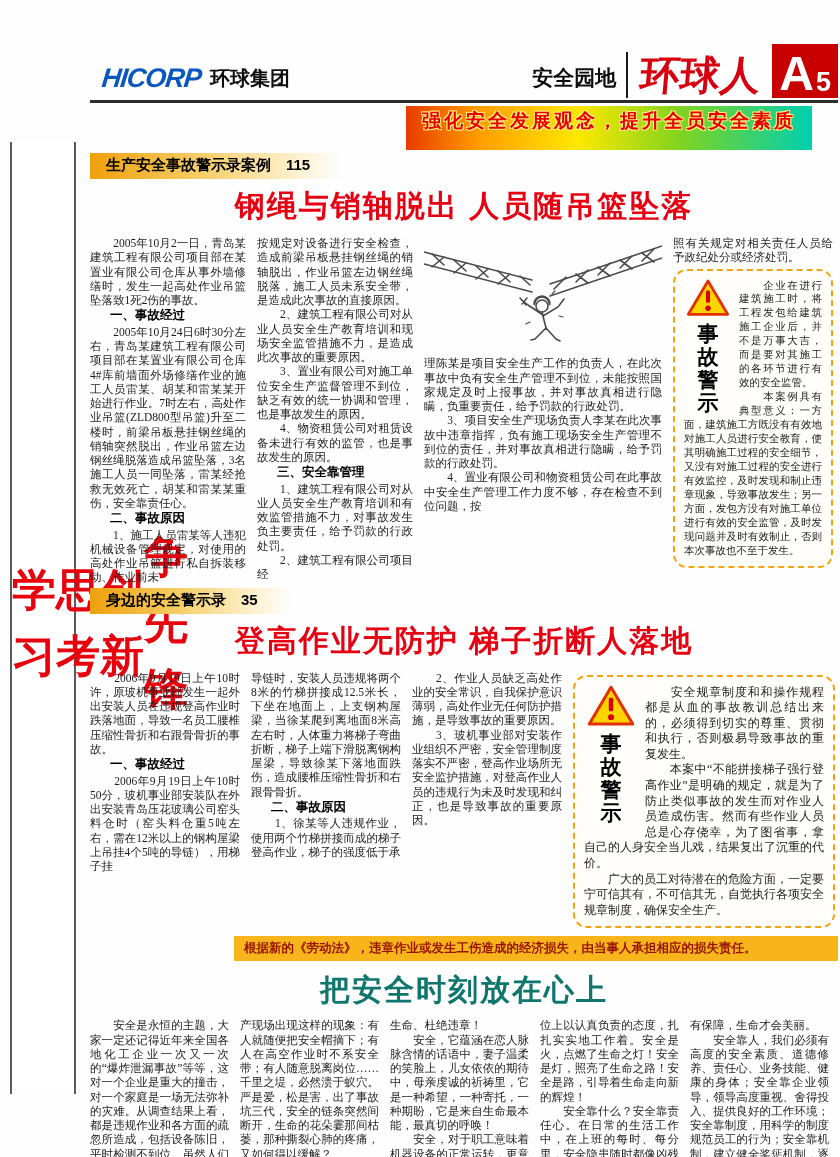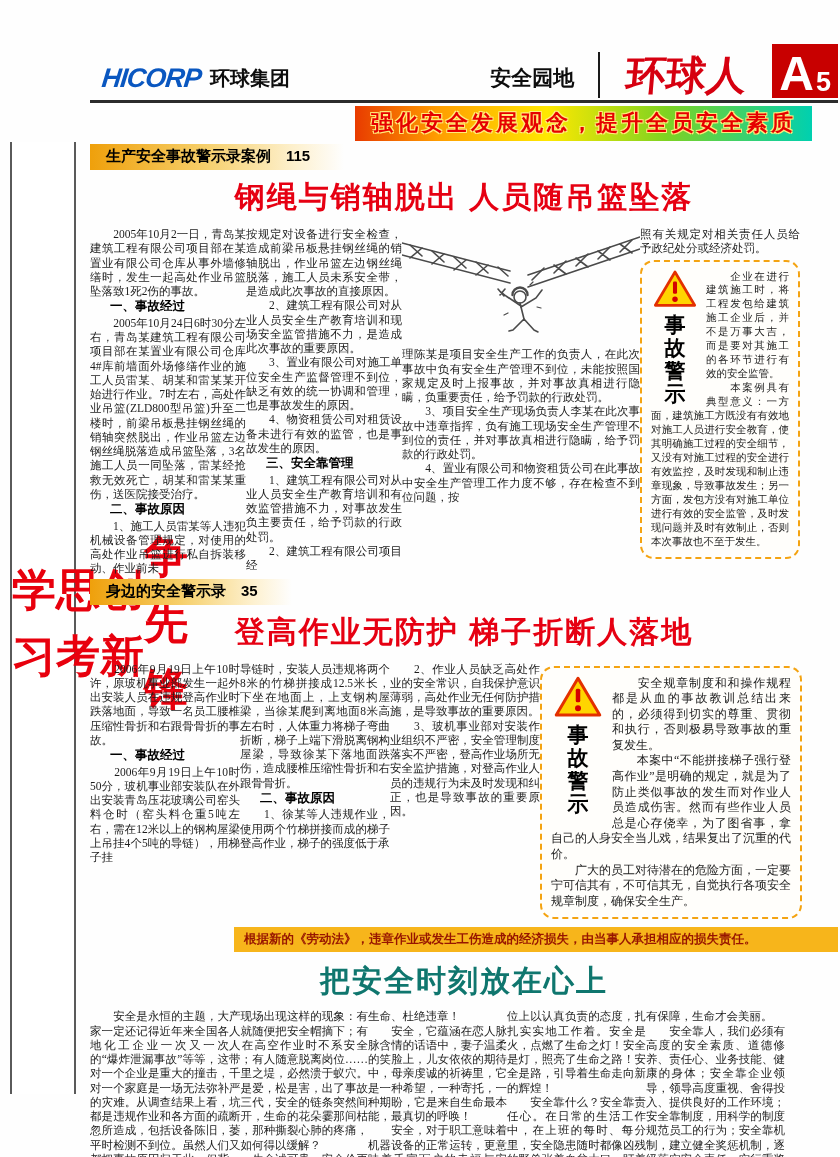--- a/index.html
+++ b/index.html
@@ -12,42 +12,42 @@
            padding:26px 0 14px;box-sizing:content-box;background:#fff;}
   .sidebar .word{width:46px;font-size:44px;line-height:1.5;font-weight:bold;color:#e8000d;
                  text-align:center;word-break:break-all;}
   
   .main{position:absolute;left:90px;top:0;width:748px;}
   .header{display:flex;justify-content:space-between;align-items:flex-end;padding-top:44px;}
   .logo-group{display:flex;align-items:center;gap:9px;padding-left:12px;padding-bottom:4px;}
   .logo-text{color:#0a57c0;font-family:"Liberation Sans","DejaVu Sans",sans-serif;
              font-style:italic;font-weight:900;font-size:27px;letter-spacing:-1px;transform:skewX(-6deg);}
   .company{font-family:"Liberation Sans","DejaVu Sans",sans-serif;font-weight:900;font-size:20px;color:#0d0d0d;}
-  .mast-group{display:flex;align-items:flex-end;gap:24px;}
+  .mast-group{display:flex;align-items:flex-end;gap:10px;}
   .section-name{font-weight:bold;font-size:21px;color:#0d0d0d;padding-bottom:6px;}
   .mast-divider{width:2px;height:46px;background:#1a1a1a;}
   .masthead{color:#d60010;font-weight:900;font-size:40px;line-height:1;transform:skewX(-5deg);
             padding:0 2px 2px;}
   .page-badge{background:#c80000;color:#fff;display:flex;align-items:flex-end;gap:2px;
               padding:2px 7px;height:54px;box-sizing:border-box;}
   .badge-a{font-family:"Liberation Sans","DejaVu Sans",sans-serif;font-weight:900;font-size:48px;line-height:.92;}
   .badge-5{font-family:"Liberation Sans","DejaVu Sans",sans-serif;font-weight:900;font-size:27px;line-height:1;}
   .header-rule{height:3px;background:#2c2c2c;margin-top:2px;}
   .slogan-row{display:flex;justify-content:flex-end;margin:3px 26px 0 0;}
   .slogan{background:linear-gradient(90deg,#e83b00 0%,#ff9d00 18%,#ffe800 42%,#7ed321 68%,#00d0b0 100%);
-          color:#e60000;font-family:"Liberation Sans","DejaVu Sans",sans-serif;font-weight:900;font-size:22px;
-          padding:2px 16px 3px;letter-spacing:3px;
+          color:#e60000;font-family:"Liberation Sans","DejaVu Sans",sans-serif;font-weight:900;font-size:19px;
+          padding:2px 16px 16px;letter-spacing:3px;
           text-shadow:1px 1px 0 #ffec7a,-1px -1px 0 #ffec7a,1px -1px 0 #ffec7a,-1px 1px 0 #ffec7a;}
   .label-bar{background:linear-gradient(90deg,#efa00b 0%,#f6cf6a 45%,#fdf0cd 80%,rgba(255,255,255,0) 100%);
              font-family:"Liberation Sans","DejaVu Sans",sans-serif;font-weight:bold;font-size:15px;color:#000;
              padding:3px 34px 4px 16px;width:fit-content;margin-top:3px;}
   .headline{text-align:center;color:#e60012;font-family:"Liberation Sans","DejaVu Sans",sans-serif;
             font-weight:900;font-size:30px;letter-spacing:2px;margin:7px 0 9px;}
   .headline.orange{color:#0f766e;margin:9px 0 7px;}
-  .cols{display:flex;align-items:flex-start;}
+  .cols{display:flex;gap:11px;align-items:flex-start;}
   .col{flex:0 0 auto;}
   .w156{width:156px;} .w150{width:150px;} .w238{width:238px;} .w160{width:160px;}
   .w262{width:262px;} .w139{width:139px;}
   .body-text{font-size:11.5px;line-height:1.24;text-align:justify;}
   .para{white-space:pre-line;margin:0;}
   .subhead{font-family:"Liberation Sans","DejaVu Sans",sans-serif;font-weight:bold;font-size:12.5px;
            text-indent:1.6em;margin:1px 0;color:#000;}
   .illustration{width:238px;height:112px;margin-bottom:5px;}
   .warn-box{border:2px dashed #f4a311;border-radius:14px;padding:8px 9px;background:#fffefb;
             box-sizing:border-box;margin-top:4px;}
@@ -96,21 +96,21 @@
       <span class="slogan">强化安全发展观念，提升全员安全素质</span>
     </div>
 
     <div class="label-bar">生产安全事故警示录案例　115</div>
     <div class="headline">钢绳与销轴脱出  人员随吊篮坠落</div>
 
     <div class="cols body-text">
       <div class="col w156">
         <p class="para">　　2005年10月2一日，青岛某建筑工程有限公司项目部在某置业有限公司仓库从事外墙修缮时，发生一起高处作业吊篮坠落致1死2伤的事故。</p>
         <p class="subhead">一、事故经过</p>
-        <p class="para">　　2005年10月24日6时30分左右，青岛某建筑工程有限公司项目部在某置业有限公司仓库4#库前墙面外场修缮作业的施工人员雷某、胡某和雷某某开始进行作业。7时左右，高处作业吊篮(ZLD800型吊篮)升至二楼时，前梁吊板悬挂钢丝绳的销轴突然脱出，作业吊篮左边钢丝绳脱落造成吊篮坠落，3名施工人员一同坠落，雷某经抢救无效死亡，胡某和雷某某重伤，送医院接受治疗。</p>
+        <p class="para">　　2005年10月24日6时30分左右，青岛某建筑工程有限公司项目部在某置业有限公司仓库4#库前墙面外场修缮作业的施工人员雷某、胡某和雷某某开始进行作业。7时左右，高处作业吊篮(ZLD800型吊篮)升至二楼时，前梁吊板悬挂钢丝绳的销轴突然脱出，作业吊篮左边钢丝绳脱落造成吊篮坠落，3名施工人员一同坠落，雷某经抢救无效死亡，胡某和雷某某重伤，安全靠责任心。</p>
         <p class="subhead">二、事故原因</p>
         <p class="para">　　1、施工人员雷某等人违犯机械设备管理规定，对使用的高处作业吊篮进行私自拆装移动、作业前未</p>
       </div>
       <div class="col w156">
         <p class="para">按规定对设备进行安全检查，造成前梁吊板悬挂钢丝绳的销轴脱出，作业吊篮左边钢丝绳脱落，施工人员未系安全带，是造成此次事故的直接原因。</p>
         <p class="para">　　2、建筑工程有限公司对从业人员安全生产教育培训和现场安全监管措施不力，是造成此次事故的重要原因。</p>
         <p class="para">　　3、置业有限公司对施工单位安全生产监督管理不到位，缺乏有效的统一协调和管理，也是事故发生的原因。</p>
         <p class="para">　　4、物资租赁公司对租赁设备未进行有效的监管，也是事故发生的原因。</p>
         <p class="subhead">三、安全靠管理</p>
         <p class="para">　　1、建筑工程有限公司对从业人员安全生产教育培训和有效监管措施不力，对事故发生负主要责任，给予罚款的行政处罚。</p>

